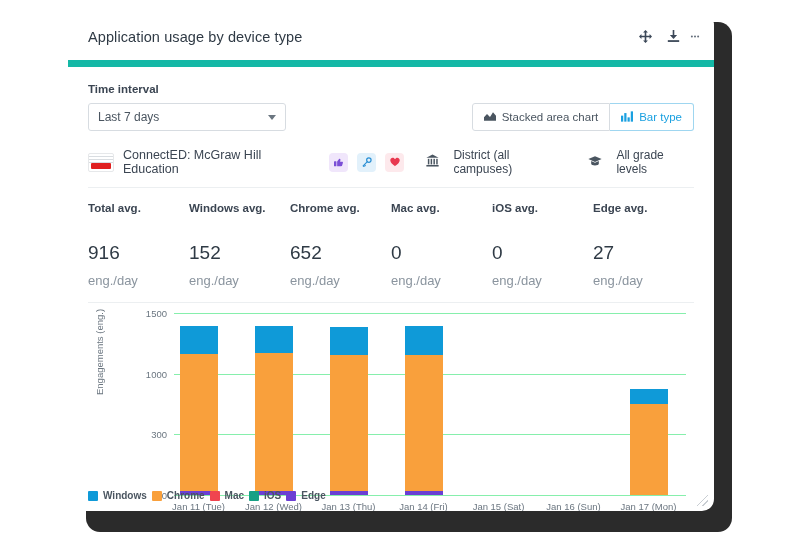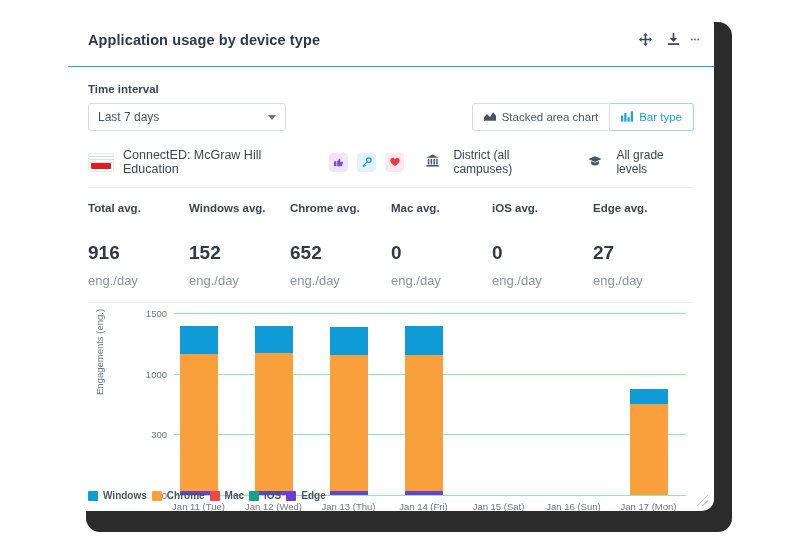--- a/index.html
+++ b/index.html
@@ -31,25 +31,24 @@
     width: 646px;
     height: 498px;
     background: #ffffff;
     border-radius: 12px;
     overflow: hidden;
   }
 
   
   #card-header {
     height: 54px;
-    border-bottom: 1px solid #14b8a6;
+    border-bottom: 7px solid #14b8a6;
     display: flex;
     align-items: center;
     padding: 0 14px 0 20px;
-    font-weight: bold;
   }
   #panel-title {
     font-size: 14.5px;
     color: #2f3a45;
     letter-spacing: .1px;
     flex: 1;
   }
   .hdr-icon {
     width: 22px; height: 22px;
     display: flex; align-items: center; justify-content: center;
@@ -173,21 +172,21 @@
     border-top: 1px solid #eceff1;
     padding-top: 14px;
     margin-top: 2px;
   }
   .stat { width: 102px; }
   .stat-label {
     font-size: 11.5px; font-weight: bold; color: #3b4552;
     margin-bottom: 28px;
   }
   .stat-value {
-    font-size: 19px; color: #2f3a45; font-weight: 700;
+    font-size: 19px; color: #2f3a45; font-weight: 400;
     margin-bottom: 9px;
   }
   .stat-unit { font-size: 13px; color: #8a949e; }
 
   
   #chart-area {
     position: relative;
     margin-top: 14px;
     border-top: 1px solid #eceff1;
     height: 226px;

